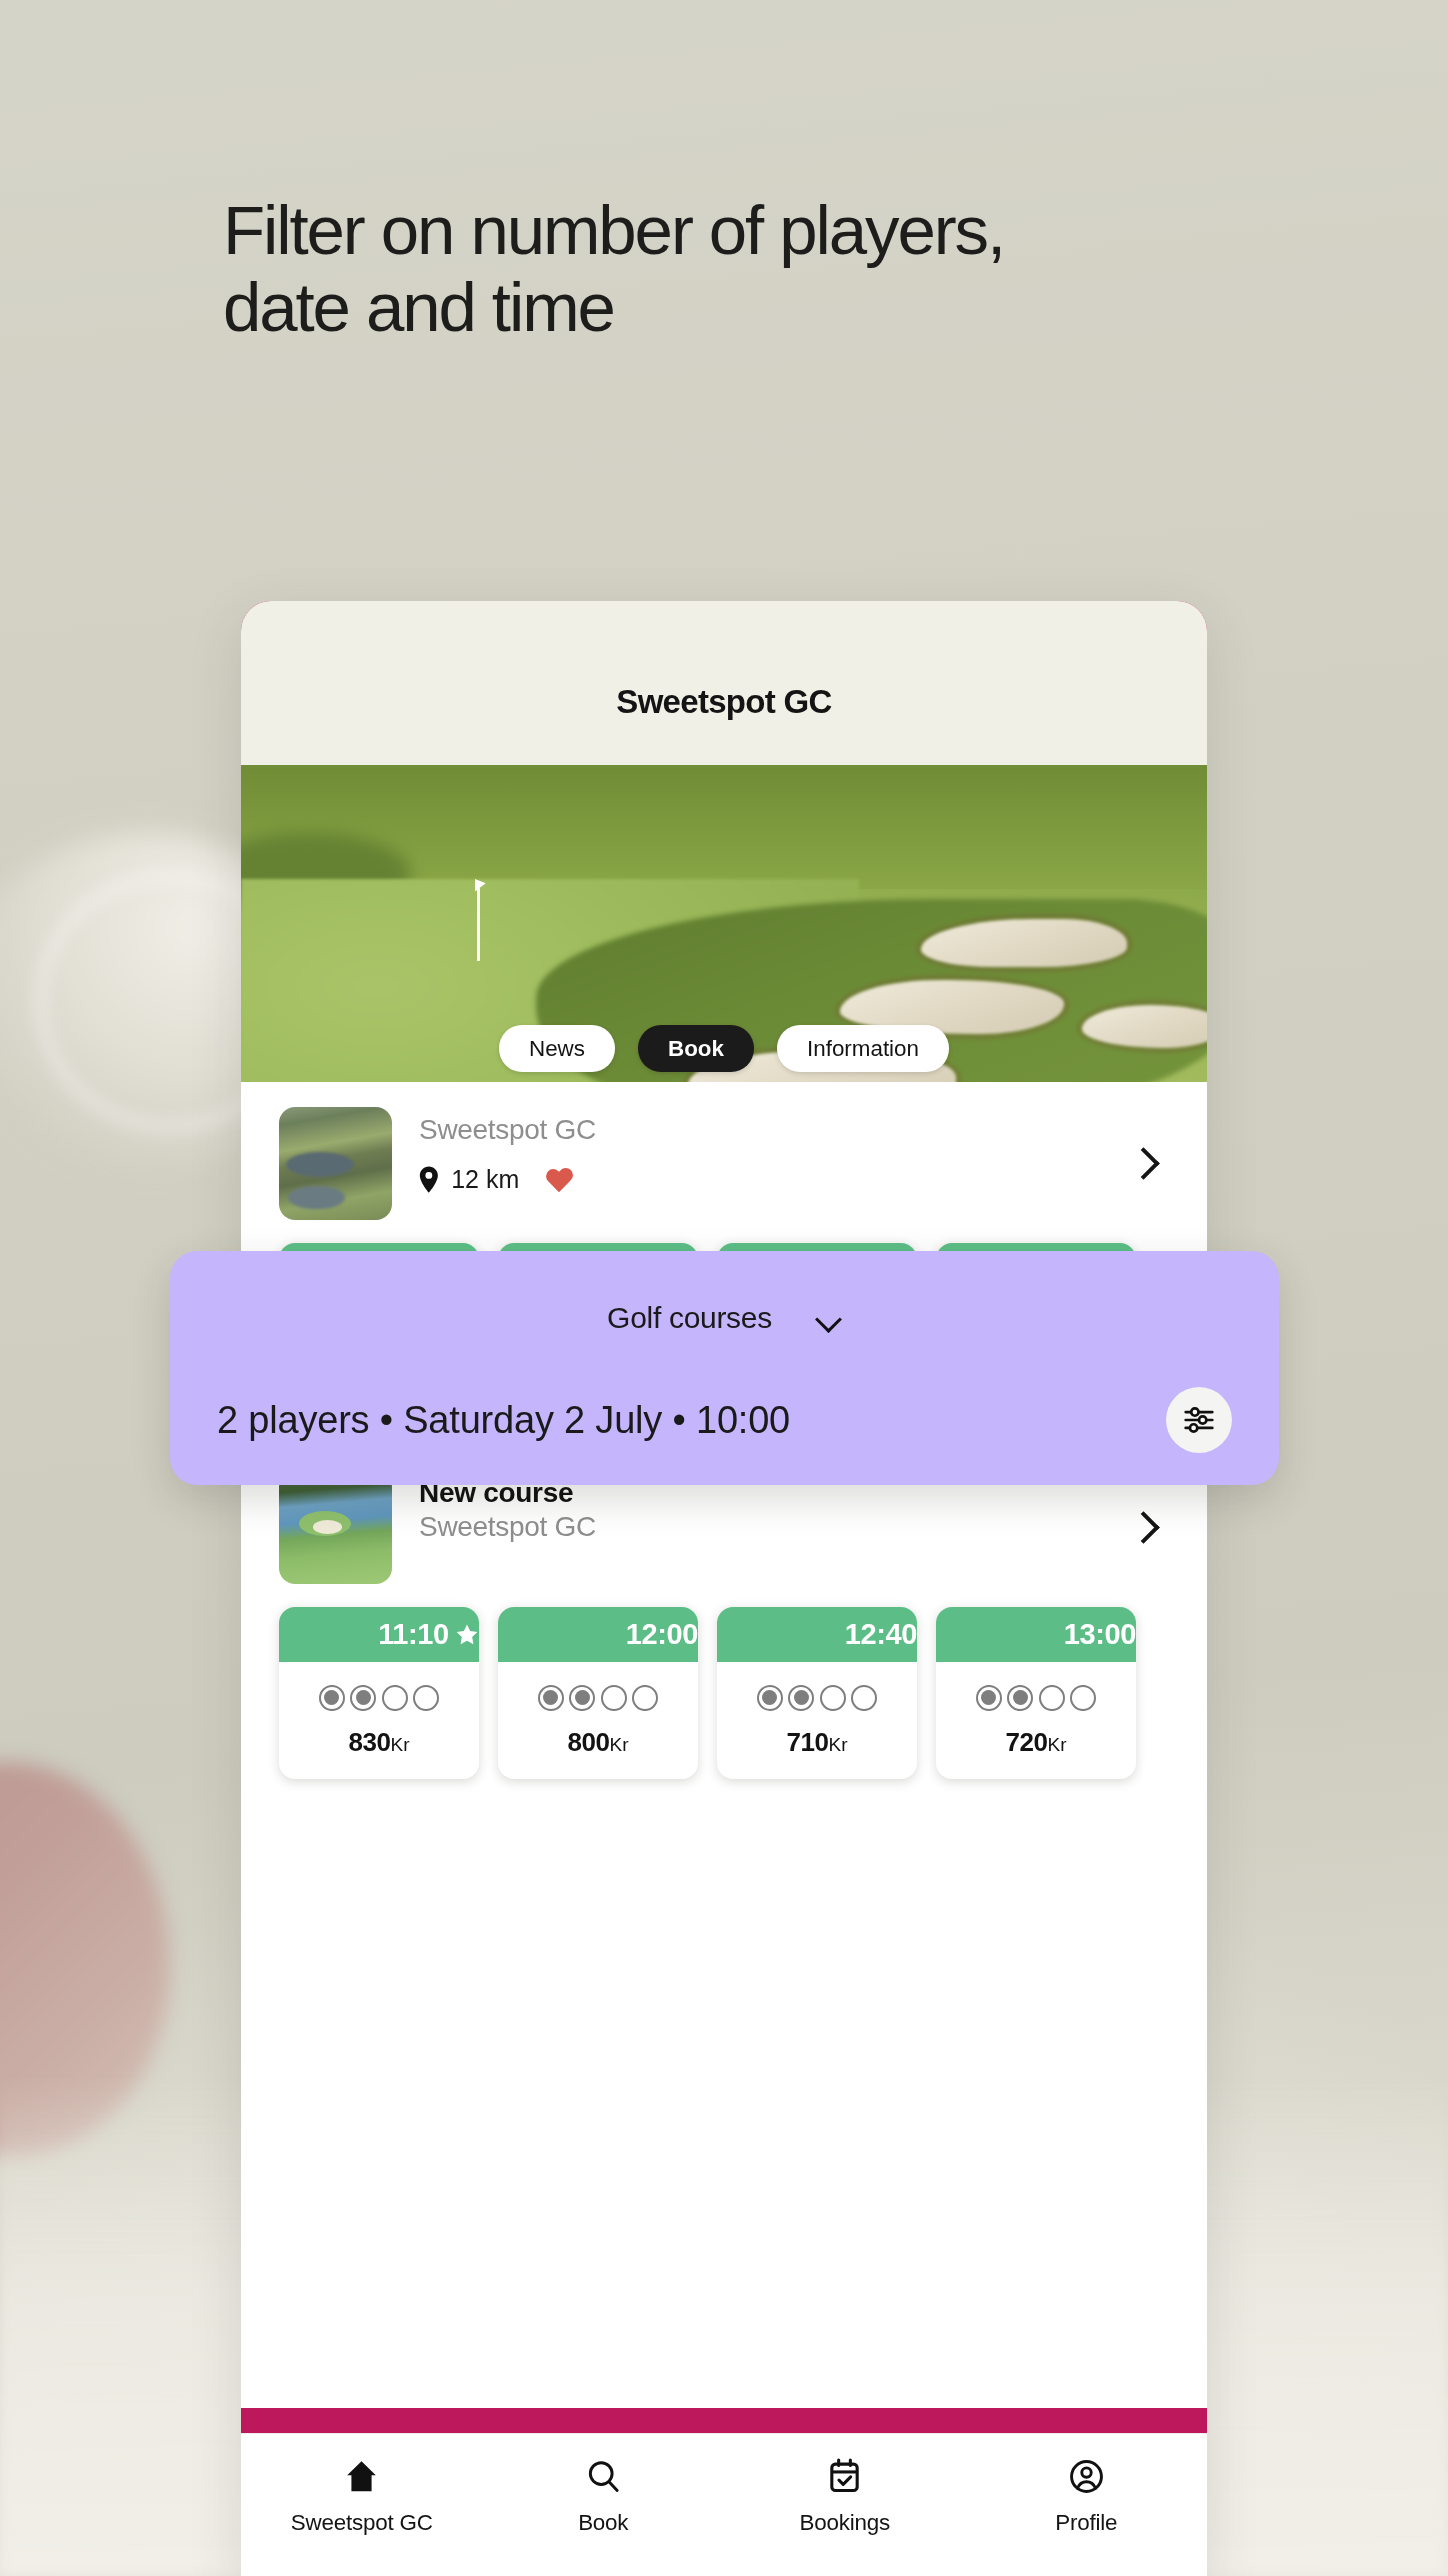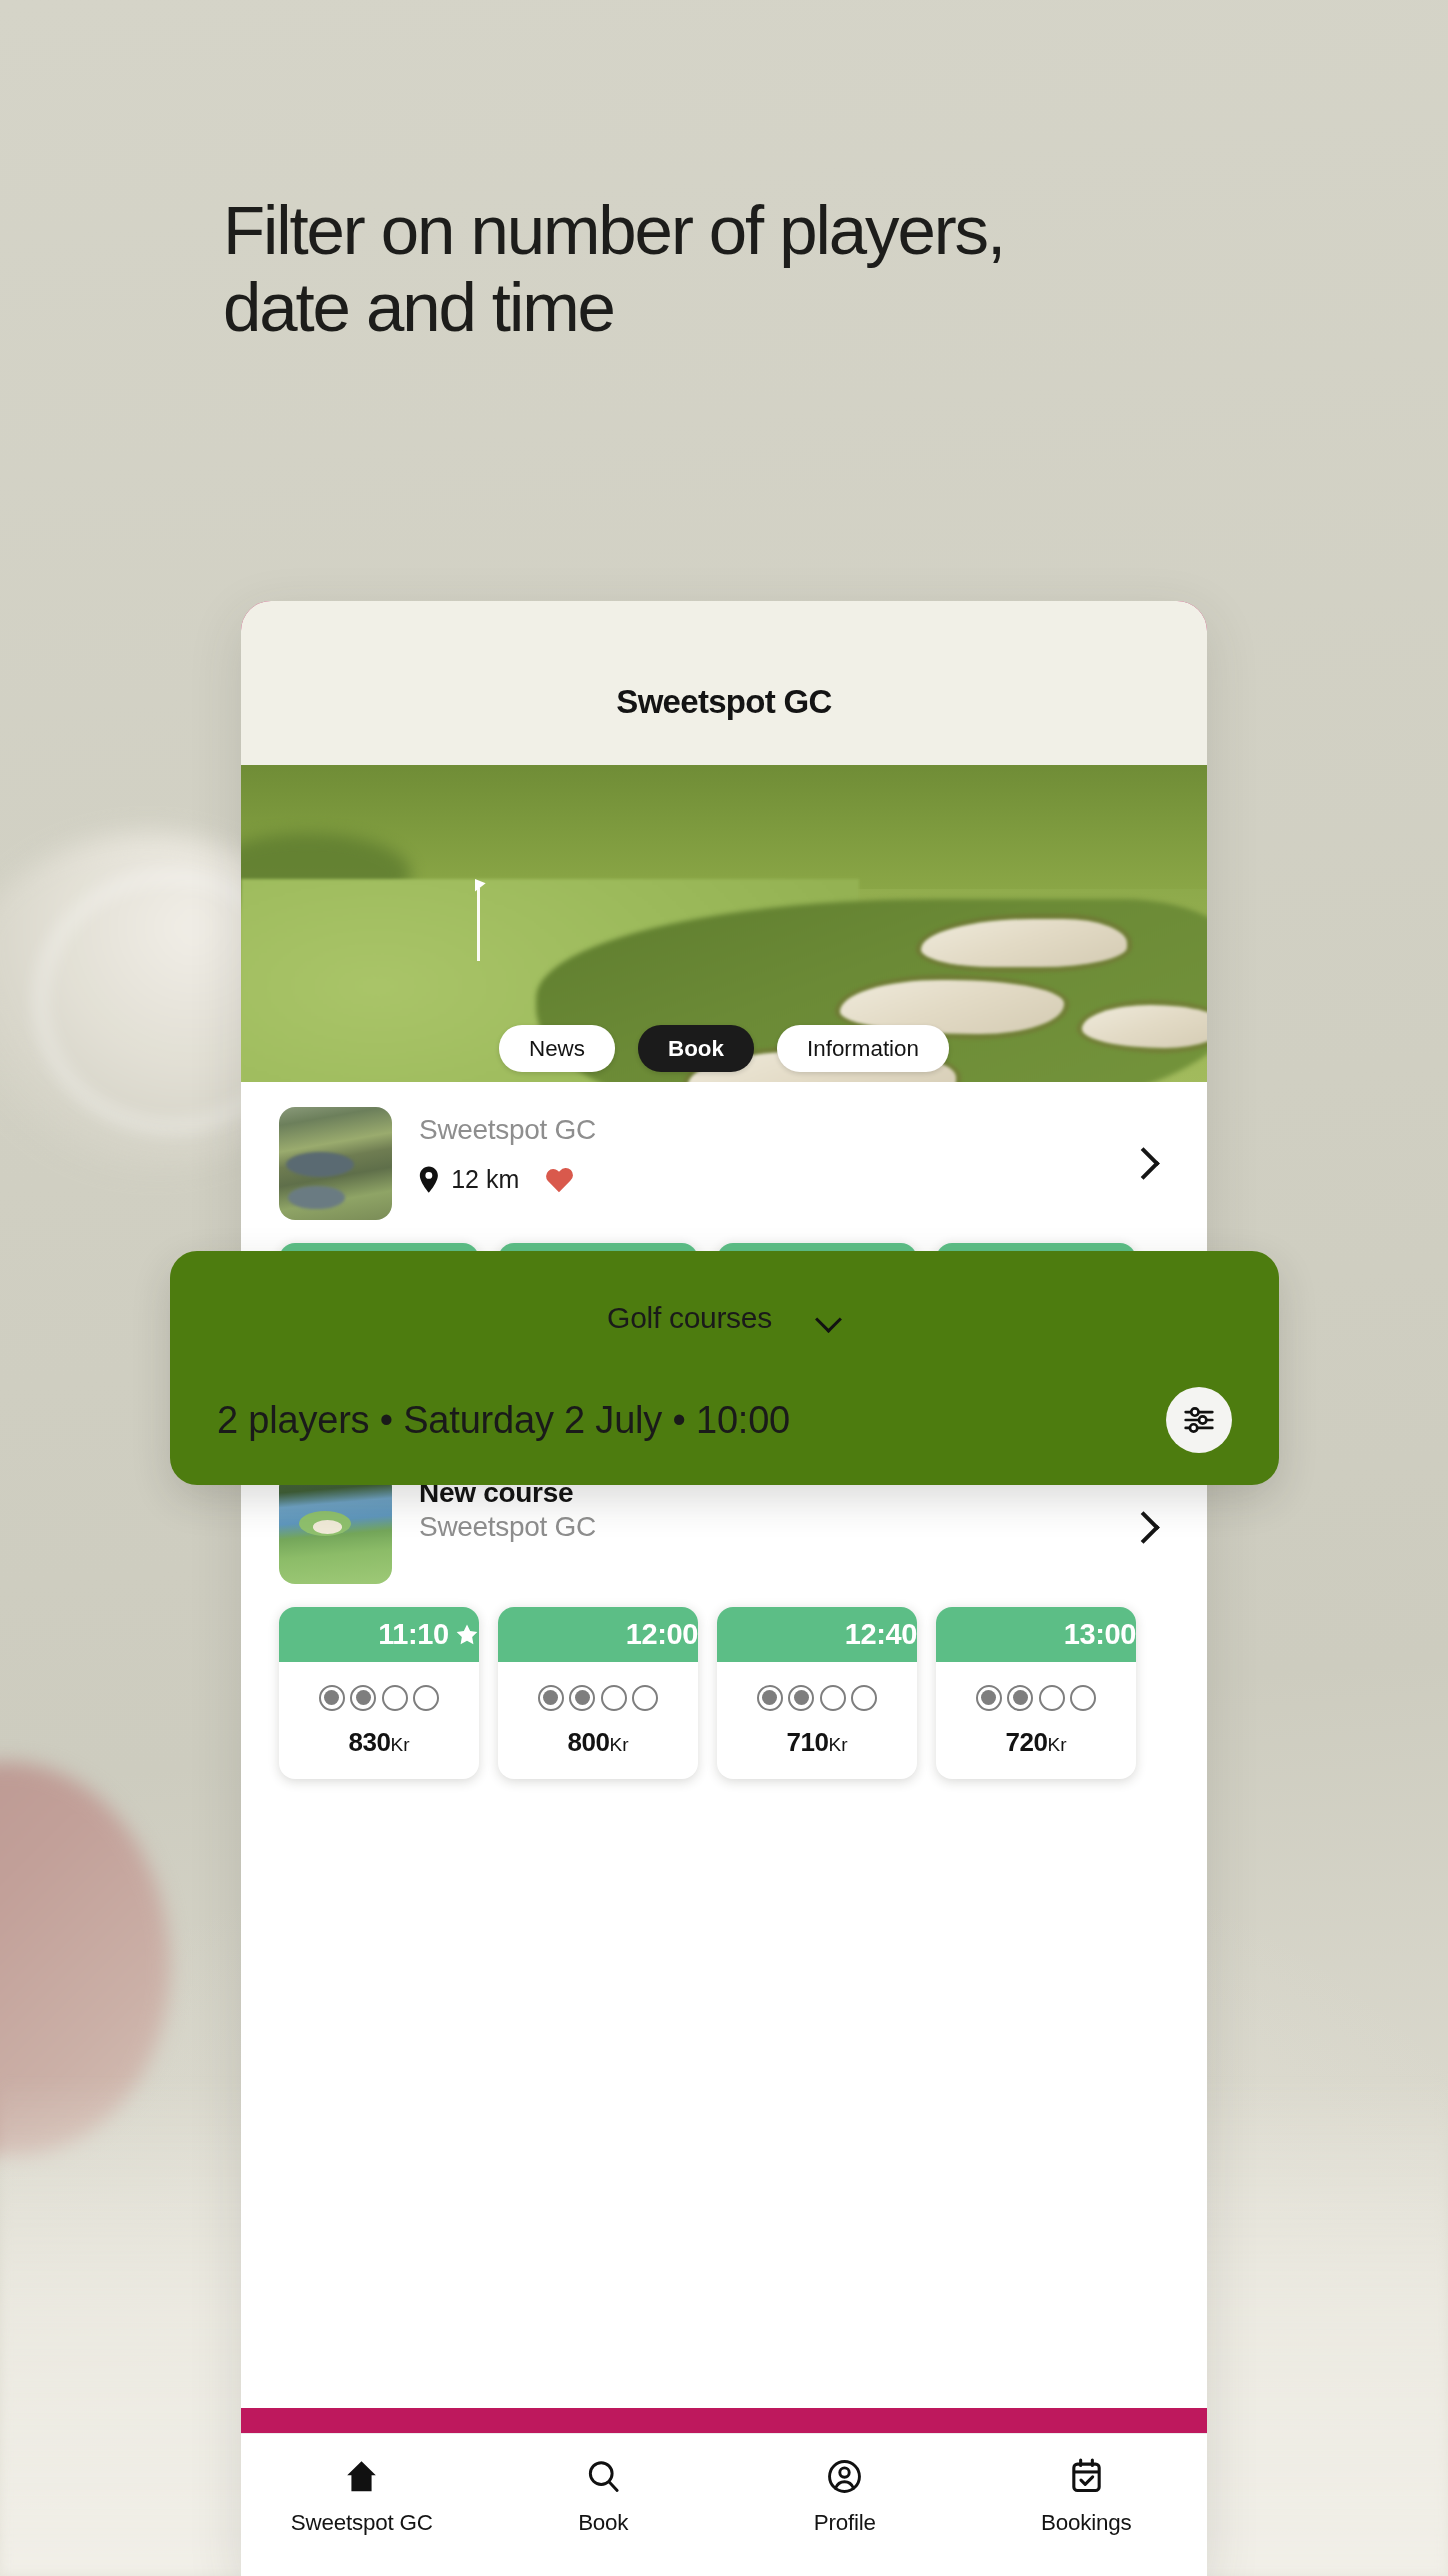--- a/index.html
+++ b/index.html
@@ -186,21 +186,21 @@
     font-family: "Liberation Sans", sans-serif;
     white-space: nowrap;
   }
   .tab.active { background: #1b1b1b; color: #ffffff; font-weight: 700; }
 
   
   .filter-card {
     position: absolute;
     left: 170px; top: 1251px;
     width: 1109px;
-    background: #4d7c0f;
+    background: #c4b5fd;
     border-radius: 27px;
     padding: 27px 47px 32px 47px;
     box-shadow: 0 14.3px 39px rgba(40,38,30,.16);
     z-index: 20;
   }
   .filter-head {
     display: flex;
     align-items: center;
     justify-content: center;
     gap: 43px;
@@ -618,35 +618,35 @@
       </div>
       <div class="nav-item">
         <svg class="nav-icon" viewBox="0 0 24 24">
           <circle cx="10.6" cy="10.2" r="6.7" fill="none" stroke="#111" stroke-width="1.8"></circle>
           <line x1="15.4" y1="15.2" x2="20.4" y2="20.6" stroke="#111" stroke-width="1.8" stroke-linecap="round"></line>
         </svg>
         <span class="nav-label">Book</span>
       </div>
       <div class="nav-item">
         <svg class="nav-icon" viewBox="0 0 24 24">
-          <circle cx="12" cy="12" r="9.2" fill="none" stroke="#111" stroke-width="1.8"></circle>
-          <circle cx="12" cy="9.6" r="2.9" fill="none" stroke="#111" stroke-width="1.8"></circle>
-          <path d="M6.4 19.2c1.1-2.6 3.1-4 5.6-4s4.5 1.4 5.6 4" fill="none" stroke="#111" stroke-width="1.8" stroke-linecap="round"></path>
-        </svg>
-        <span class="nav-label">Profile</span>
-      </div>
-      <div class="nav-item">
-        <svg class="nav-icon" viewBox="0 0 24 24">
           <rect x="4.2" y="4.4" width="15.6" height="16.2" rx="2.2" fill="none" stroke="#111" stroke-width="1.9"></rect>
           <line x1="4.2" y1="9.2" x2="19.8" y2="9.2" stroke="#111" stroke-width="1.9"></line>
           <line x1="8.4" y1="1.9" x2="8.4" y2="5.2" stroke="#111" stroke-width="1.9" stroke-linecap="round"></line>
           <line x1="15.6" y1="1.9" x2="15.6" y2="5.2" stroke="#111" stroke-width="1.9" stroke-linecap="round"></line>
           <polyline points="8.6,14.2 11.2,16.8 15.8,12.2" fill="none" stroke="#111" stroke-width="1.9" stroke-linecap="round" stroke-linejoin="round"></polyline>
         </svg>
         <span class="nav-label">Bookings</span>
+      </div>
+      <div class="nav-item">
+        <svg class="nav-icon" viewBox="0 0 24 24">
+          <circle cx="12" cy="12" r="9.2" fill="none" stroke="#111" stroke-width="1.8"></circle>
+          <circle cx="12" cy="9.6" r="2.9" fill="none" stroke="#111" stroke-width="1.8"></circle>
+          <path d="M6.4 19.2c1.1-2.6 3.1-4 5.6-4s4.5 1.4 5.6 4" fill="none" stroke="#111" stroke-width="1.8" stroke-linecap="round"></path>
+        </svg>
+        <span class="nav-label">Profile</span>
       </div>
     </div>
   </div>
 
   <div class="filter-card">
     <div class="filter-head">
       <span class="filter-head-title">Golf courses</span>
       <span class="chev-down"></span>
     </div>
     <div class="filter-row">

